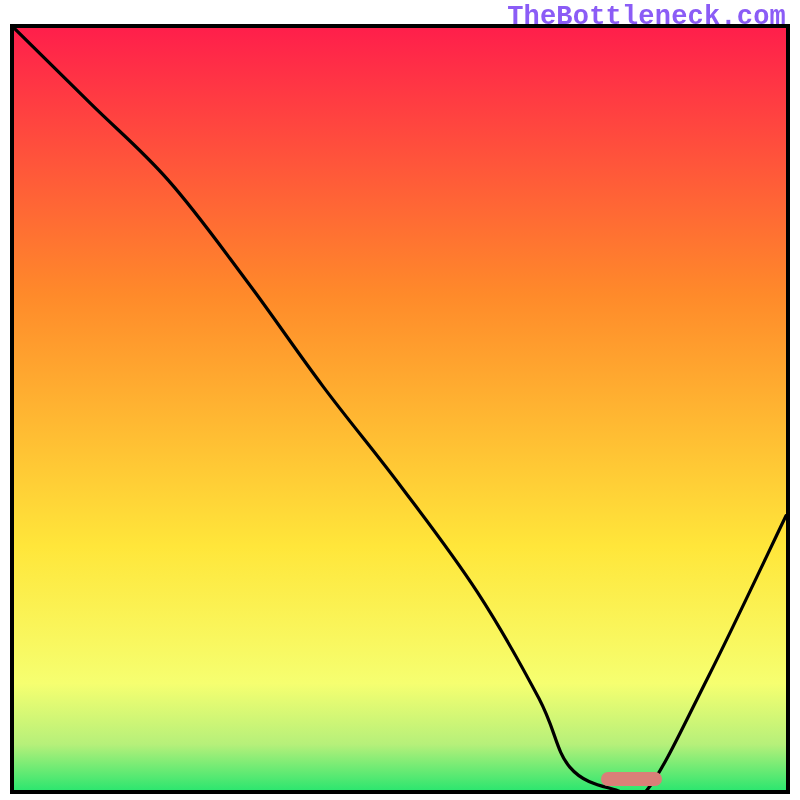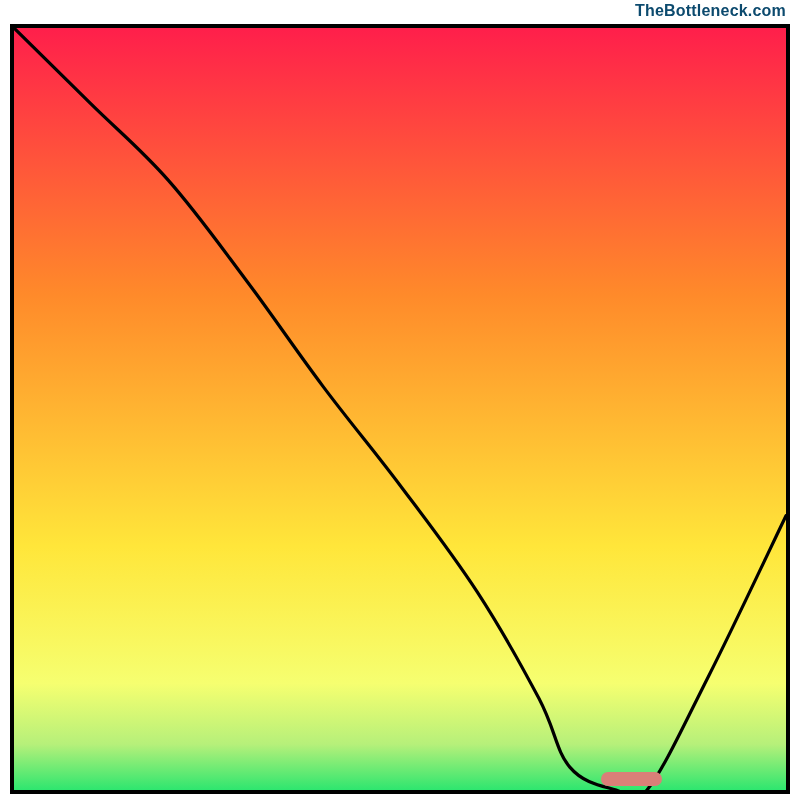--- a/index.html
+++ b/index.html
@@ -31,24 +31,24 @@
     position: absolute;
     left: 0;
     top: 0;
     width: 100%;
     height: 100%;
   }
   .watermark {
     position: absolute;
     top: 2px;
     right: 14px;
-    font-family: Liberation Sans, sans-serif;
-    font-size: 16px;
+    font-family: Liberation Mono, monospace;
+    font-size: 27px;
     font-weight: 600;
-    color: #0c4a6e;
+    color: #8b5cf6;
     letter-spacing: 0.2px;
   }
   svg.curve {
     position: absolute;
     left: 0;
     top: 0;
     width: 100%;
     height: 100%;
   }
   .marker {

